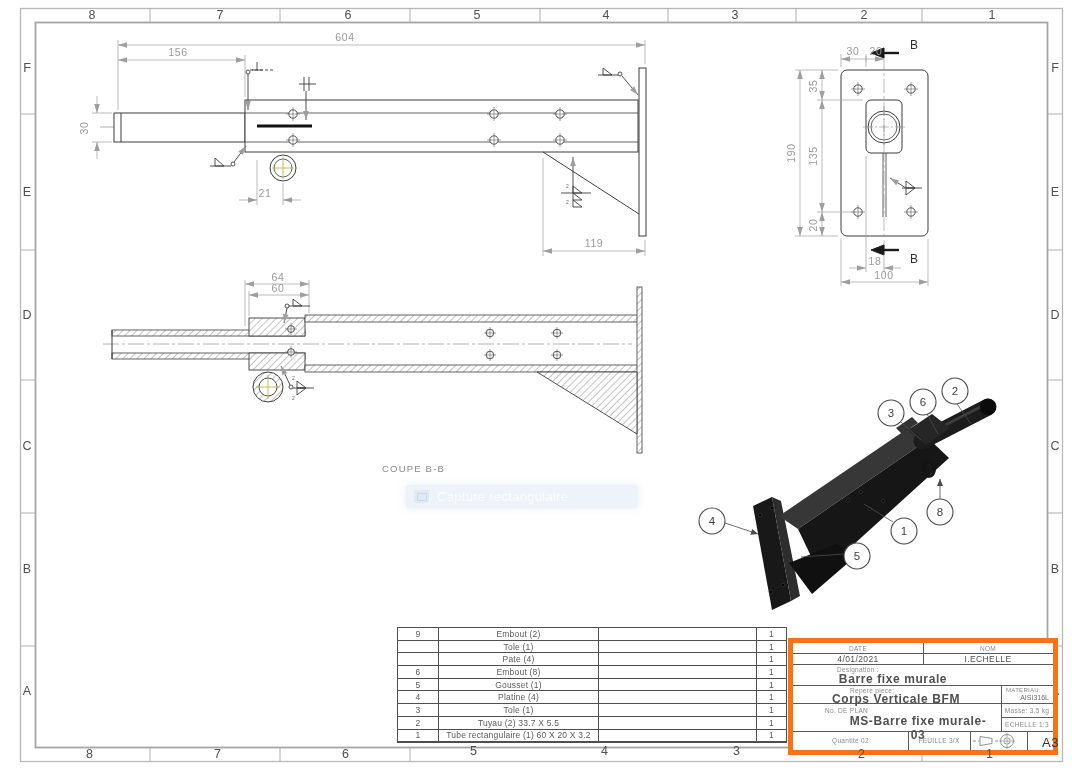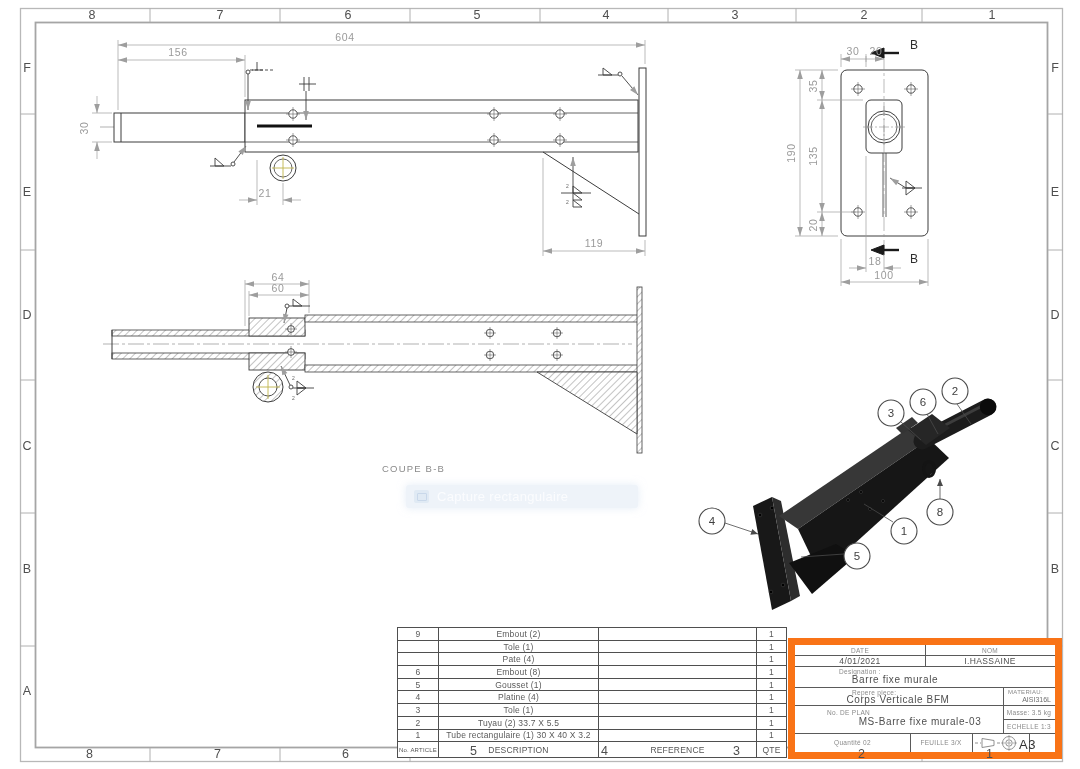--- a/index.html
+++ b/index.html
@@ -20,25 +20,25 @@
           font-size:8.5px;letter-spacing:0.2px;white-space:nowrap;}
   .bom .r.hd{height:15px;border-bottom:none;color:#555;}
   .bom .c1{width:40px;border-right:1px solid #4f4f4f;text-align:center;align-self:stretch;display:flex;align-items:center;justify-content:center;}
   .bom .c2{width:159px;border-right:1px solid #4f4f4f;text-align:center;align-self:stretch;display:flex;align-items:center;justify-content:center;}
   .bom .c3{width:157px;border-right:1px solid #4f4f4f;align-self:stretch;}
   .bom .c4{flex:1;text-align:center;align-self:stretch;display:flex;align-items:center;justify-content:center;}
   .bom .hd .c1{font-size:6px;line-height:6px;white-space:normal;}
 
   
   .tb{position:absolute;left:788px;top:638px;width:260px;height:107px;z-index:3;background:#fff;
-      border:7px solid #f97316;color:#4f4f4f;}
+      border:5px solid #f97316;color:#4f4f4f;}
   .tb .cell{position:absolute;}
   .tb .mini{font-size:6.5px;color:#8a8a8a;letter-spacing:0.3px;}
   .tb .val{font-size:8.5px;color:#4f4f4f;letter-spacing:0.4px;}
-  .tb .big{font-size:10px;color:#4f4f4f;letter-spacing:0.6px;}
+  .tb .big{font-size:12px;color:#4f4f4f;letter-spacing:0.6px;font-weight:bold;}
   .tb .ln-h{position:absolute;left:0;right:0;height:0;border-top:1px solid #5a5a5a;}
   .tb .ln-v{position:absolute;top:0;width:0;border-left:1px solid #5a5a5a;}
   .tb .a3{font-size:13px;color:#333;letter-spacing:0.5px;}
 
   
   .cap{position:absolute;left:406px;top:485px;width:232px;height:23px;z-index:10;
        background:#eef3f9;border-radius:3px;display:flex;align-items:center;gap:8px;
        box-shadow:0 0 8px rgba(205,220,238,0.55);padding-left:8px;box-sizing:border-box;}
   .cap .ic{width:15px;height:13px;background:#e0eaf4;border-radius:2px;position:relative;flex:0 0 auto;}
   .cap .ic::after{content:"";position:absolute;left:3px;top:3px;width:8px;height:6px;border:1px solid #c9d8ea;border-radius:1px;}
@@ -453,29 +453,23 @@
     <div class="c4">1</div>
   </div>
   <div class="r">
     <div class="c1">2</div>
     <div class="c2">Tuyau (2) 33.7 X 5.5</div>
     <div class="c3"></div>
     <div class="c4">1</div>
   </div>
   <div class="r">
     <div class="c1">1</div>
-    <div class="c2">Tube rectangulaire (1) 30 X 40 X 3.2</div>
-    <div class="c3"></div>
-    <div class="c4">1</div>
-  </div>
-  <div class="r hd">
-    <div class="c1">No. ARTICLE</div>
-    <div class="c2">DESCRIPTION</div>
-    <div class="c3" style="display:flex;align-items:center;justify-content:center;">REFERENCE</div>
-    <div class="c4">QTE</div>
+    <div class="c2">Tube rectangulaire (1) 60 X 20 X 3.2</div>
+    <div class="c3"></div>
+    <div class="c4">1</div>
   </div>
 </div>
 
 <div style="position:absolute;left:470px;top:744px;z-index:5;font-size:12.5px;color:#4f4f4f;">5</div>
 <div style="position:absolute;left:601px;top:744px;z-index:5;font-size:12.5px;color:#4f4f4f;">4</div>
 <div style="position:absolute;left:733px;top:744px;z-index:5;font-size:12.5px;color:#4f4f4f;">3</div>
 <div style="position:absolute;left:86px;top:747px;z-index:5;font-size:12.5px;color:#4f4f4f;">8</div>
 <div style="position:absolute;left:214px;top:747px;z-index:5;font-size:12.5px;color:#4f4f4f;">7</div>
 <div style="position:absolute;left:342px;top:747px;z-index:5;font-size:12.5px;color:#4f4f4f;">6</div>
 <div style="position:absolute;left:858px;top:747px;z-index:5;font-size:12.5px;color:#4f4f4f;">2</div>
@@ -490,21 +484,21 @@
   <div class="ln-h" style="top:74px;left:208px;"></div>
   <div class="ln-v" style="left:130px;height:22px;"></div>
   <div class="ln-v" style="left:208px;top:42px;height:46px;"></div>
   <div class="ln-v" style="left:115px;top:88px;height:19px;"></div>
   <div class="ln-v" style="left:177px;top:88px;height:19px;"></div>
   <div class="ln-v" style="left:234px;top:88px;height:19px;"></div>
 
   <div class="cell mini" style="left:0;top:2px;width:130px;text-align:center;">DATE</div>
   <div class="cell mini" style="left:130px;top:2px;width:130px;text-align:center;">NOM</div>
   <div class="cell val" style="left:0;top:11px;width:130px;text-align:center;">4/01/2021</div>
-  <div class="cell val" style="left:130px;top:11px;width:130px;text-align:center;">I.HASSAINE</div>
+  <div class="cell val" style="left:130px;top:11px;width:130px;text-align:center;">I.ECHELLE</div>
 
   <div class="cell mini" style="left:44px;top:23px;">Designation :</div>
   <div class="cell big" style="left:30px;top:29px;width:140px;text-align:center;">Barre fixe murale</div>
 
   <div class="cell mini" style="left:57px;top:44px;">Repere piece:</div>
   <div class="cell big" style="left:33px;top:49px;width:140px;text-align:center;">Corps Verticale BFM</div>
   <div class="cell mini" style="left:213px;top:44px;font-size:6px;">MATERIAU:</div>
   <div class="cell" style="left:210px;top:51px;width:46px;text-align:right;font-size:7px;color:#6f6f6f;">AISI316L</div>
 
   <div class="cell mini" style="left:32px;top:64px;">No. DE PLAN</div>
@@ -520,21 +514,21 @@
         <line x1="2" y1="9" x2="8" y2="9" stroke-dasharray="3 2"></line>
         <polygon points="9,4.5 21,6.5 21,11.5 9,13.5"></polygon>
         <line x1="24" y1="9" x2="28" y2="9" stroke-dasharray="3 2"></line>
         <circle cx="36" cy="9" r="6.5"></circle>
         <circle cx="36" cy="9" r="3.2"></circle>
         <line x1="28" y1="9" x2="44" y2="9" stroke-dasharray="4 2" stroke-width="0.7"></line>
         <line x1="36" y1="1" x2="36" y2="17" stroke-dasharray="4 2" stroke-width="0.7"></line>
       </g>
     </svg>
   </div>
-  <div class="cell a3" style="left:224px;top:92px;width:26px;text-align:left;">A3</div>
+  <div class="cell a3" style="left:240px;top:92px;width:26px;text-align:right;">A3</div>
 </div>
 
 <div class="cap">
   <span class="ic"></span>
   <span class="tx">Capture rectangulaire</span>
 </div>
 
 </div>
 
 </body></html>

